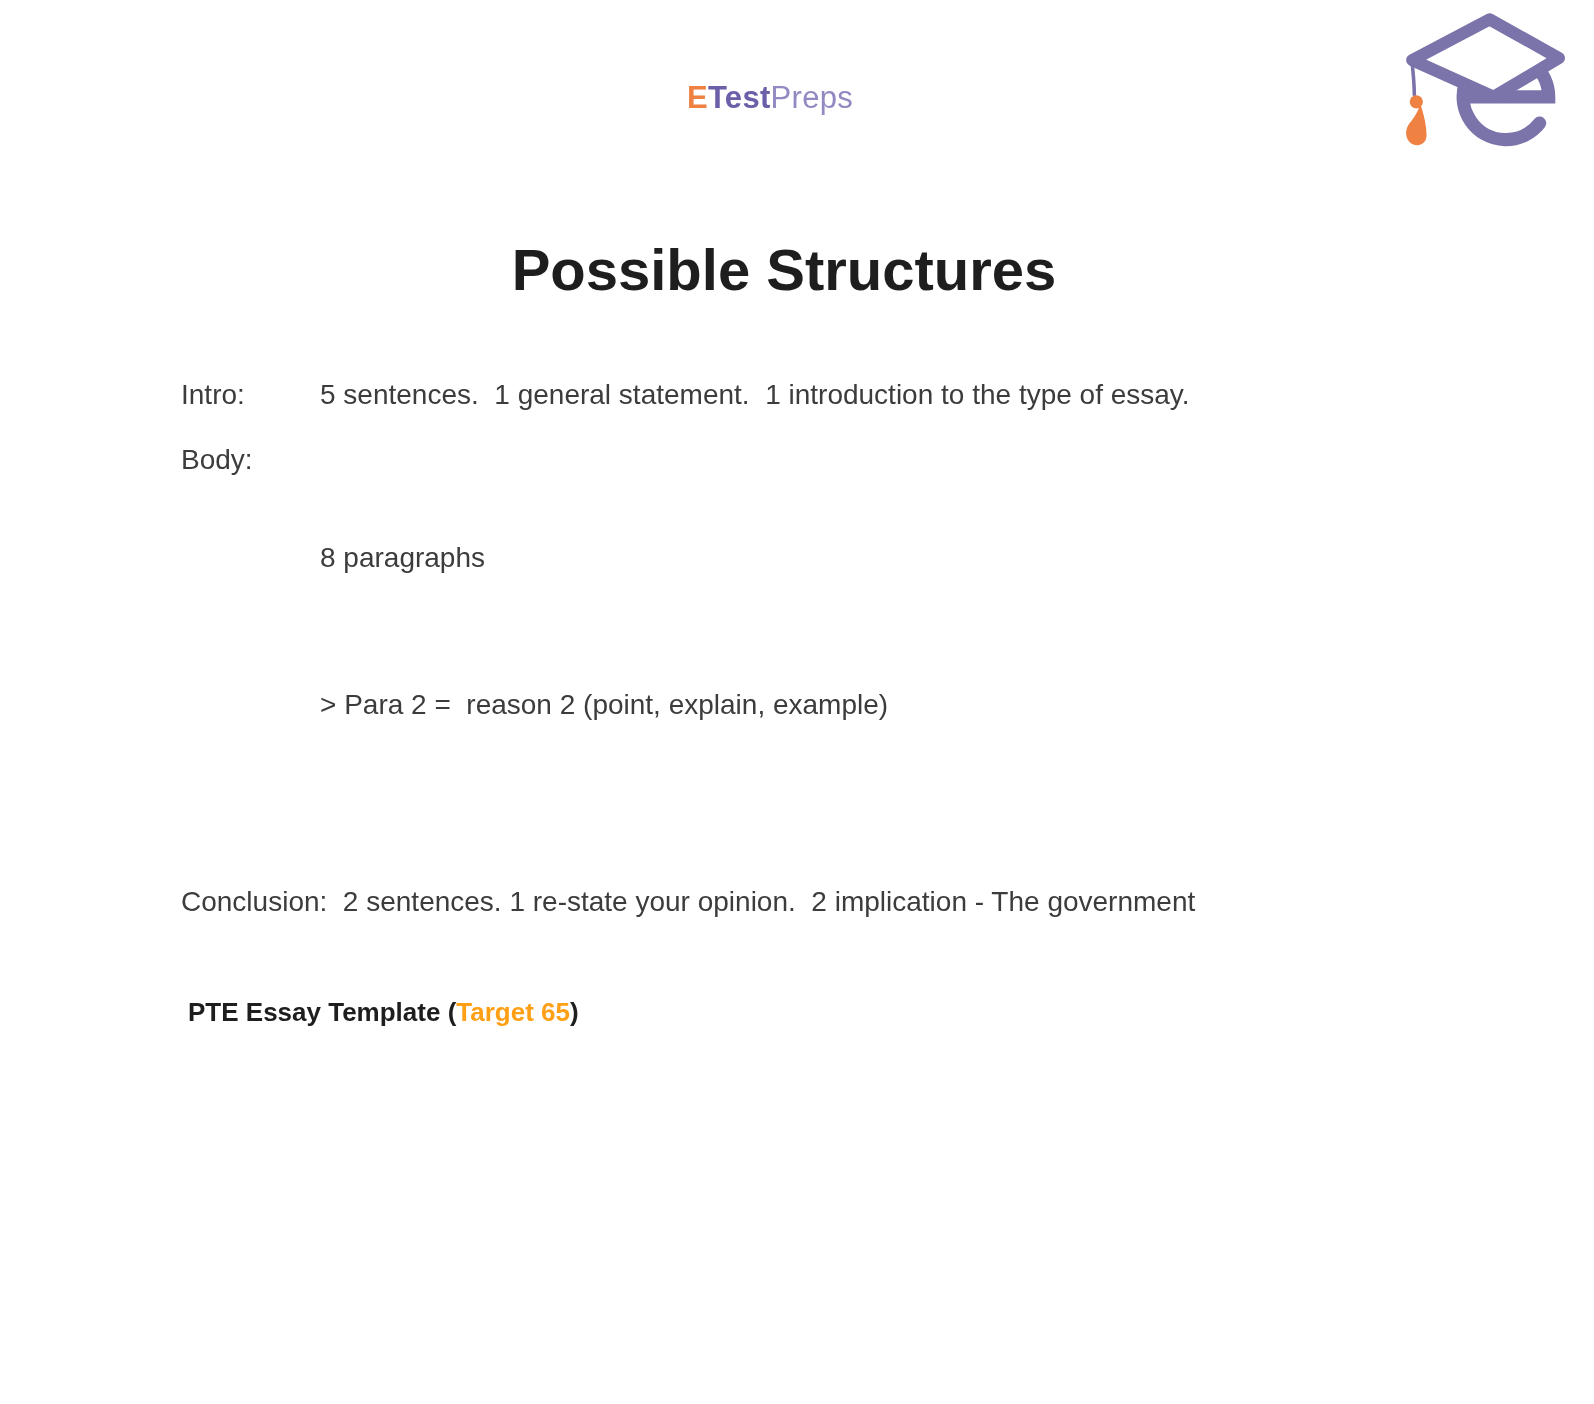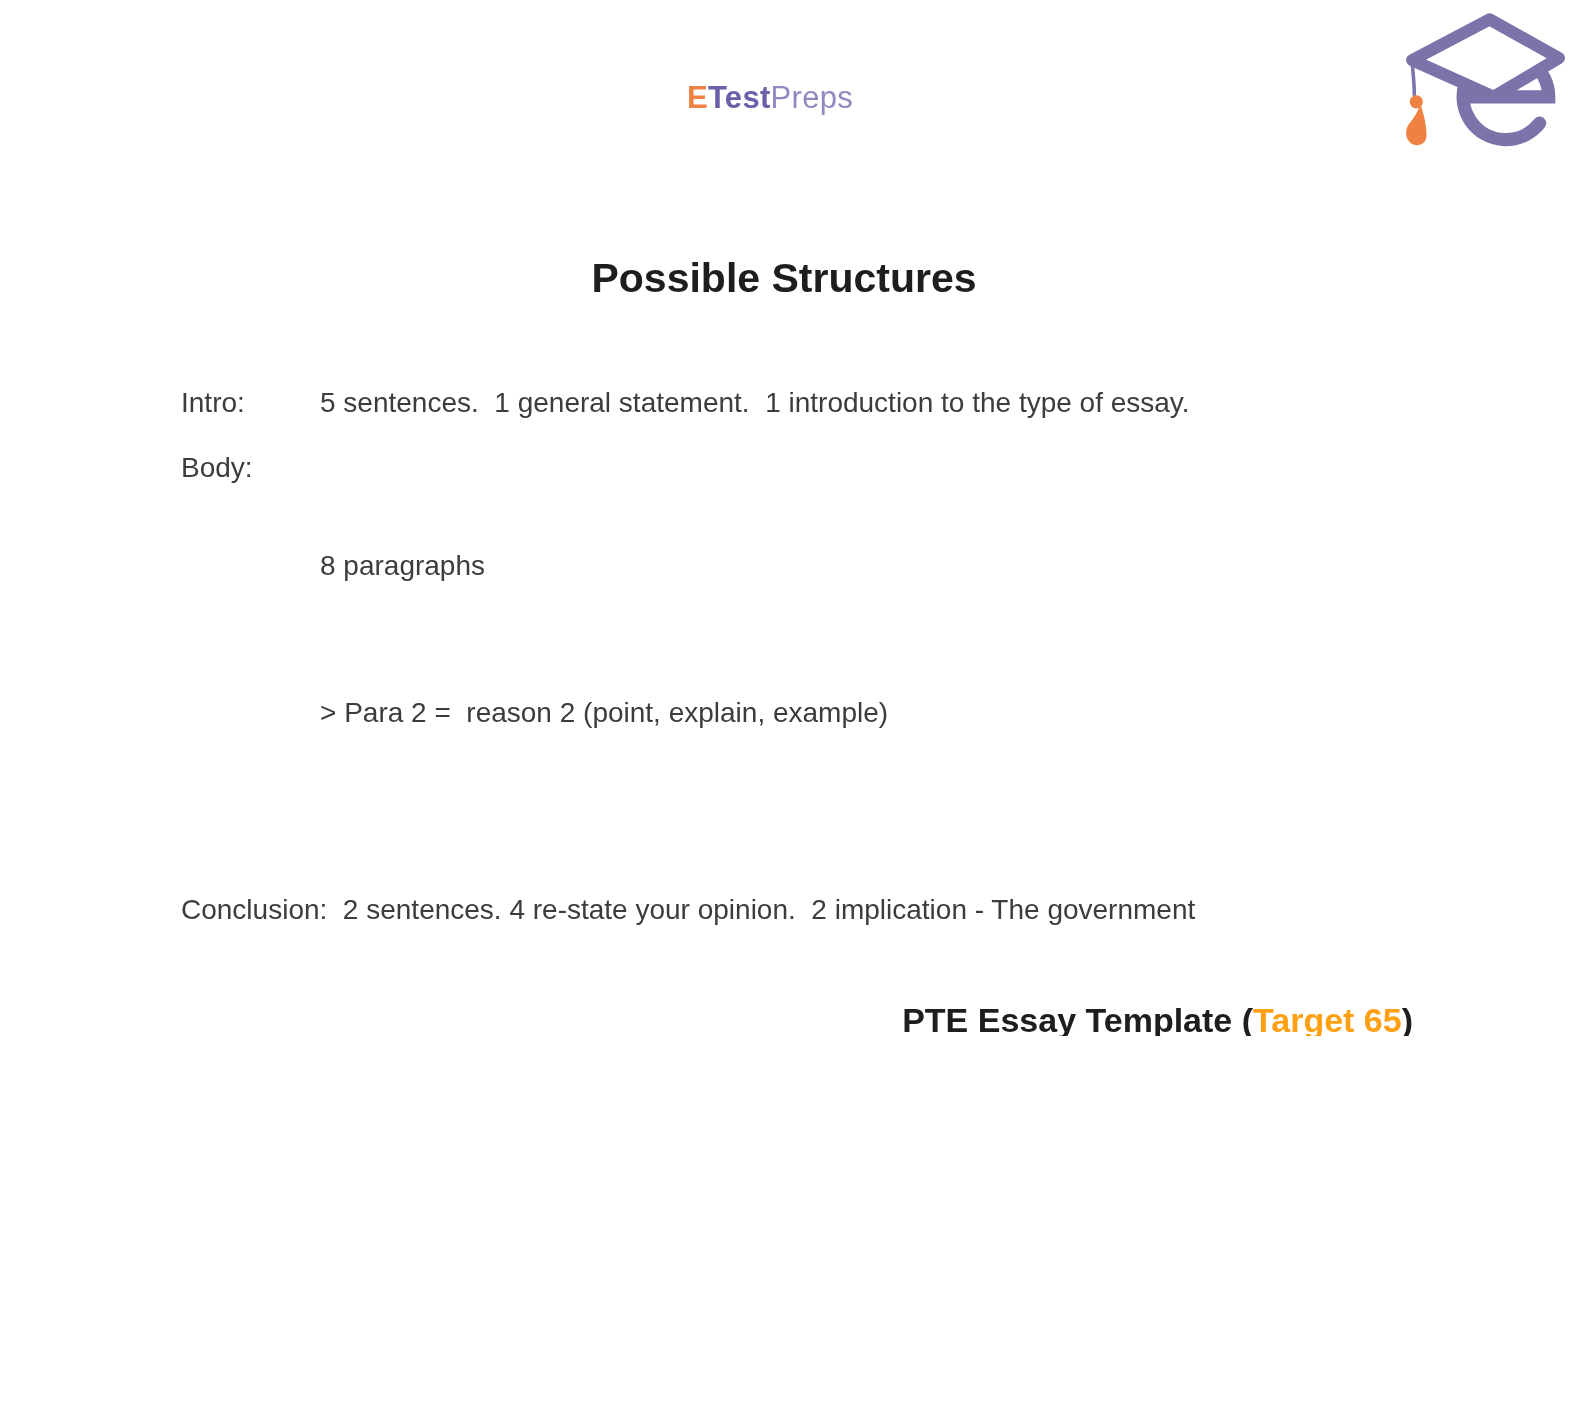--- a/index.html
+++ b/index.html
@@ -31,22 +31,22 @@
   .logo { position: absolute; top: 13px; right: 28px; width: 168px; height: 138px; }
   .logo svg { width: 100%; height: 100%; display: block; }
   .logo-e     { fill: none; stroke: var(--logo_purple, #7B74AB); stroke-width: 13; stroke-linecap: round; }
   .logo-cap   { fill: #ffffff; stroke: var(--logo_purple, #7B74AB); stroke-width: 12; stroke-linejoin: round; }
   .logo-cord  { fill: none; stroke: var(--logo_purple, #7B74AB); stroke-width: 3.5; stroke-linecap: round; }
   .logo-tassel{ fill: var(--logo_orange, #EF8142); }
 
   .doc { margin: 0 181px; padding-top: 242px; }
 
   .title {
-    margin: 8px;
-    font-size: 41px;
+    margin: 0;
+    font-size: 58px;
     line-height: 56px;
     font-weight: 700;
     color: var(--heading_text, #1E1E1E);
     text-align: center;
     transform: translateX(-13px);
     white-space: pre;
   }
 
   .h-orange {
     margin: 90px 0 0;
@@ -59,27 +59,26 @@
   .row { display: flex; font-size: 28px; line-height: 47px; color: var(--body_text, #3C3C3C); }
   .row-intro { margin-top: 73px; align-items: center; }
   .lbl { width: 139px; flex: 0 0 auto; white-space: pre-wrap; }
   .txt { white-space: pre-wrap; }
   .body-block { margin-top: 17px; line-height: 49px; }
 
   .conclusion { margin: 51px 0 0; font-size: 28px; line-height: 47px; }
   .conclusion .line { display: block; white-space: pre-wrap; }
 
   .h3 {
-    margin: 0;
-    font-size: 34px;
+    margin: 7px;
+    font-size: 26px;
     line-height: 34px;
     font-weight: 700;
     color: var(--heading_text, #1E1E1E);
     white-space: pre-wrap;
-    text-align: right;
   }
   .pte      { margin-top: 70px; }
   .pte .orange { color: var(--accent_orange, #FFA014); }
   .h-purple { margin-top: 46px; color: var(--heading_purple, #8C7EC8); }
 </style>
 </head>
 <body>
 
 <div class="page">
 
@@ -109,21 +108,21 @@
 
     <div class="row body-block">
       <div class="lbl">Body:</div>
       <div class="txt">
         <div>8 paragraphs</div>
         <div>&gt; Para 2 =  reason 2 (point, explain, example)</div>
       </div>
     </div>
 
     <p class="conclusion">
-      <span class="line">Conclusion:  2 sentences. 4 re-state your opinion.  2 implication - The government</span>
+      <span class="line">Conclusion:  2 sentences. 1 re-state your opinion.  2 implication - The government</span>
     </p>
 
     <h3 class="h3 pte"><span>PTE Essay Template (</span><span class="orange">Target 65</span><span>)</span></h3>
 
     <h3 class="h3 h-purple">Introduction</h3>
 
   </div>
 </div>
 
 </body></html>

